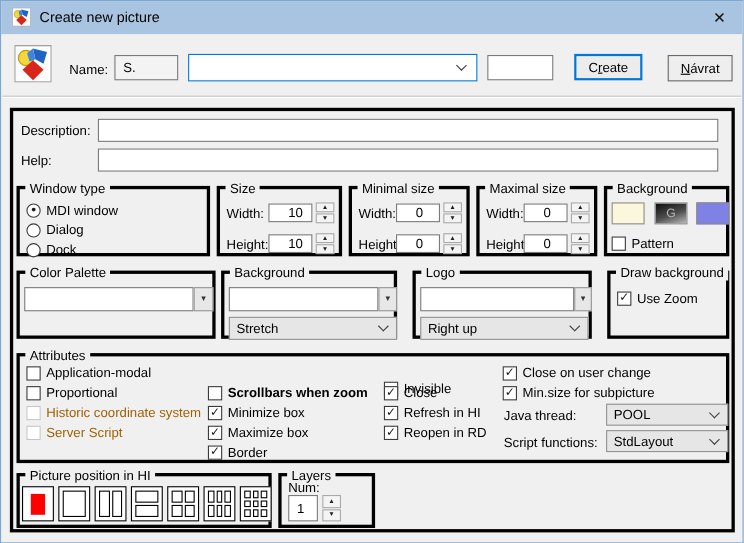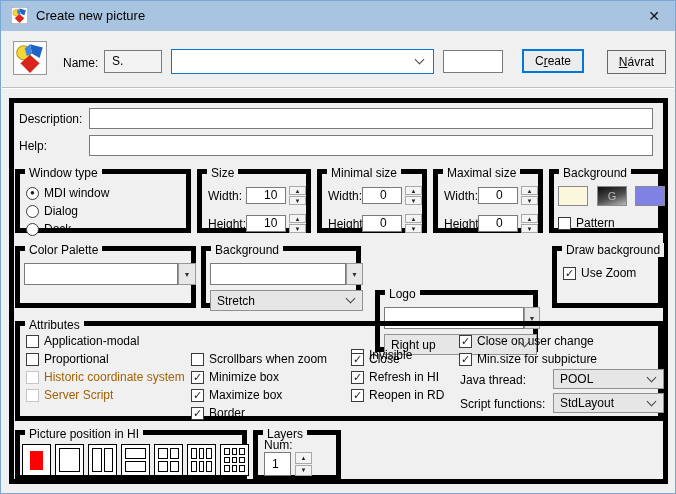--- a/index.html
+++ b/index.html
@@ -18,21 +18,21 @@
   .hdr-label { position:absolute; left:62px; top:55px; }
   .tf { position:absolute; background:#fff; border:1px solid #7a7a7a; font-size:12px; }
   .tf .v { padding:0 7px; display:block; }
   .s-field { left:103px; top:49px; width:58px; height:23px; line-height:21px; background:#f3f3f3; }
   .name-combo { position:absolute; left:170px; top:48px; width:263px; height:25px; background:#fff; border:1px solid #0078d7; display:flex; align-items:center; justify-content:flex-end; padding-right:10px; }
   .ext-field { left:442px; top:49px; width:60px; height:23px; line-height:21px; }
   .btn { position:absolute; height:24px; background:#eeeeee; border:1px solid #676767; display:flex; align-items:center; justify-content:center; font-size:12px; cursor:default; }
   .btn.default { border:2px solid #0078d7; background:#ececec; }
   .sep { position:absolute; left:1px; top:86px; width:672px; height:2px; border-top:1px solid #bfbfbf; border-bottom:1px solid #ffffff; }
   
-  .grp { position:absolute; border:5px solid #000000; }
+  .grp { position:absolute; border:3px solid #000000; }
   .grp > .gl { position:absolute; top:-8px; left:5px; background:#f0f0f0; padding:0 4px; white-space:nowrap; }
   .flabel { position:absolute; white-space:nowrap; }
   
   .cb, .rad { position:absolute; display:flex; align-items:center; gap:5px; white-space:nowrap; }
   .cb .box { width:13px; height:13px; background:#fff; border:1px solid #3b3b3b; display:flex; align-items:center; justify-content:center; font-size:11px; line-height:10px; color:#1a1a1a; flex:none; }
   .cb.disabled .box { border-color:#c6c6c6; }
   .cb.disabled .lbl { color:#a16207; }
   .rad .rb { width:13px; height:13px; background:#fff; border:1px solid #3b3b3b; border-radius:50%; display:flex; align-items:center; justify-content:center; font-size:8px; line-height:8px; color:#1c1c1c; flex:none; }
   .spin { position:absolute; display:flex; flex-direction:column; gap:1px; }
   .spin .sb { flex:1; border:1px solid #a9a9a9; background:#f4f4f4; display:flex; align-items:center; justify-content:center; font-size:6px; line-height:1; color:#222; cursor:default; }
@@ -222,21 +222,21 @@
       </div>
     <div class="combo-btn" style="left:140px; top:12px; width:17px; height:22px;">
         <span>▼</span>
       </div>
     <div class="sel" style="left:4px; top:39px; width:153px; height:21px;">
         <span>Stretch</span>
         <span class="chev"></span>
       </div>
   </div>
 
-  <div class="grp" style="left:374px; top:245px; width:163px; height:62px;margin-top:44px;">
+  <div class="grp" style="left:374px; top:245px; width:163px; height:62px;">
     <span class="gl">Logo</span>
     <div class="tf" style="left:4px; top:12px; width:140px; height:22px; line-height:20px; position:absolute;">
         <span class="v"></span>
       </div>
     <div class="combo-btn" style="left:144px; top:12px; width:16px; height:22px;">
         <span>▼</span>
       </div>
     <div class="sel" style="left:4px; top:39px; width:153px; height:21px;">
         <span>Right up</span>
         <span class="chev"></span>
@@ -264,21 +264,21 @@
       </div>
     <div class="cb disabled" style="left:6px; top:44px;">
         <span class="box"></span>
         <span class="lbl">Historic coordinate system</span>
       </div>
     <div class="cb disabled" style="left:6px; top:62px;">
         <span class="box"></span>
         <span class="lbl">Server Script</span>
       </div>
 
-    <div class="cb" style="left:171px; top:26px;">
+    <div class="cb" style="left:171px; top:26px;font-weight:bold;">
         <span class="box"></span>
         <span class="lbl">Scrollbars when zoom</span>
       </div>
     <div class="cb" style="left:171px; top:44px;">
         <span class="box">✓</span>
         <span class="lbl">Minimize box</span>
       </div>
     <div class="cb" style="left:171px; top:62px;">
         <span class="box">✓</span>
         <span class="lbl">Maximize box</span>

